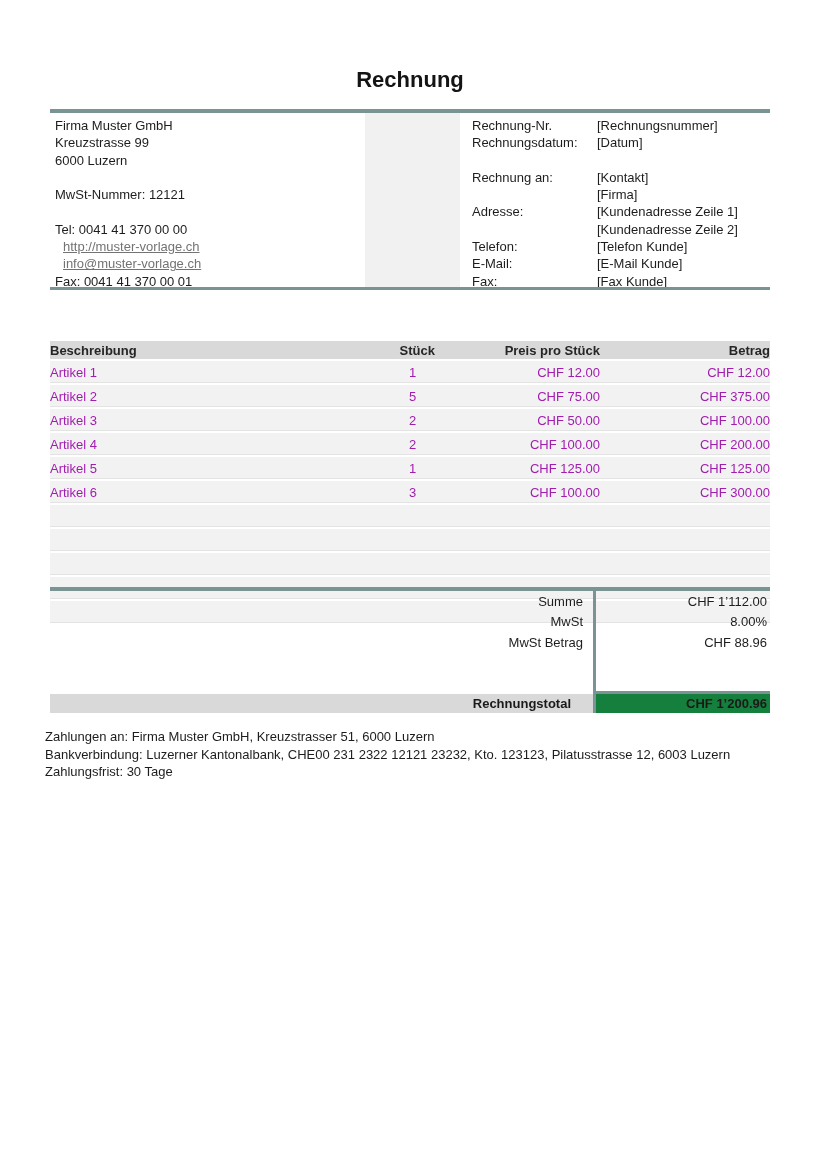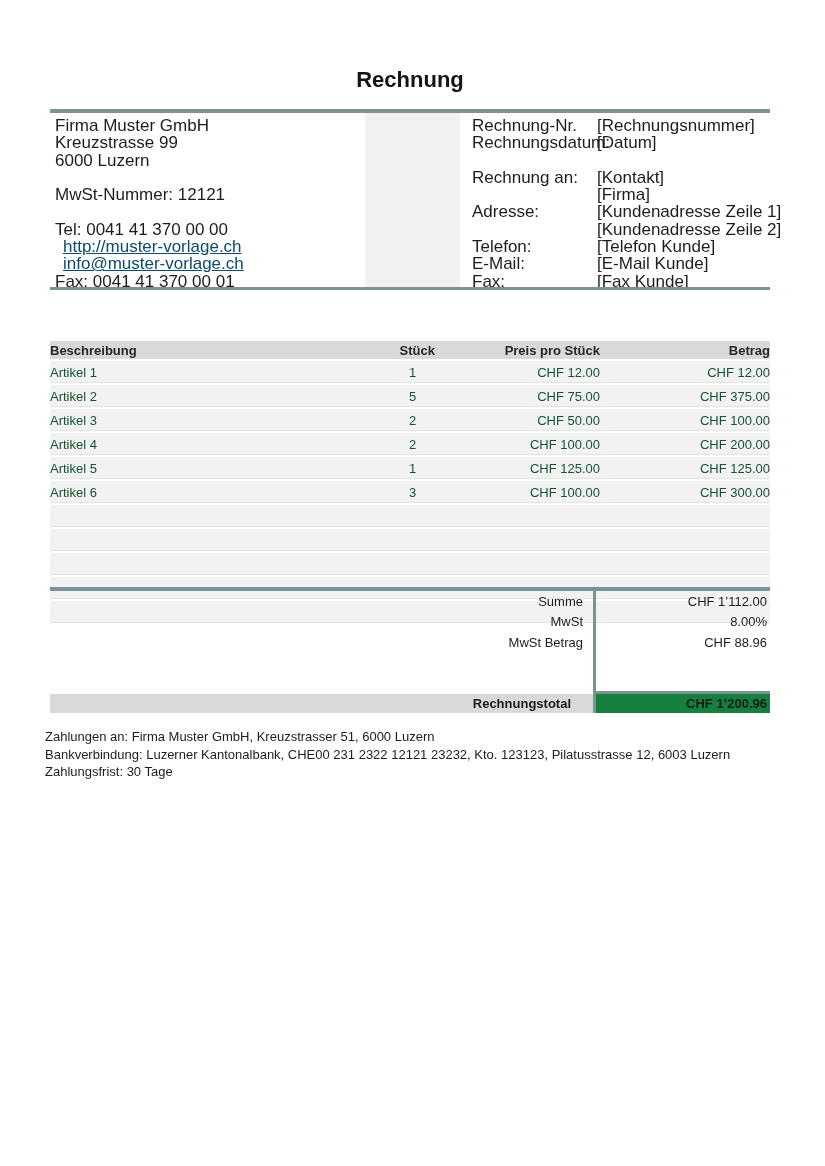--- a/index.html
+++ b/index.html
@@ -10,44 +10,44 @@
   }
   .title {
     position:absolute; top:67px; left:50px; width:720px;
     text-align:center; font-size:22px; font-weight:700; color:#141414;
   }
   .rule { position:absolute; left:50px; width:720px; background:#7a9494; }
   .rule-top { top:109px; height:4px; }
   .rule-mid { top:287px; height:3px; }
   .rule-table-bottom { top:587px; height:4px; }
 
-  .header-block { position:absolute; top:113px; left:50px; width:720px; height:216px; font-size:17px; }
+  .header-block { position:absolute; top:113px; left:50px; width:720px; height:216px; font-size:13px; }
   .gray-band { position:absolute; left:315px; top:0; width:95px; height:174px; background:#f1f1f1; }
   .sender { position:absolute; left:5px; top:4px; }
   .hline { height:17.3px; line-height:17.3px; white-space:nowrap; }
-  a.link { color:#0c4a6e; text-decoration:underline; cursor:pointer;padding-left:8px; }
+  a.link { color:#737373; text-decoration:underline; cursor:pointer;padding-left:8px; }
 
   .meta { position:absolute; left:422px; top:4px; }
   .meta-row { height:17.3px; line-height:17.3px; white-space:nowrap; }
   .meta-label { display:inline-block; width:125px; vertical-align:top; }
   .meta-value { display:inline-block; vertical-align:top; }
 
   table.items {
     position:absolute; top:341px; left:50px; width:720px;
     border-collapse:collapse; table-layout:fixed; font-size:13px;
   }
   table.items th {
     background:#d9d9d9; font-weight:700; height:19px; color:#262626;
     border-bottom:2px solid #ffffff; padding:0;
   }
   th.c-desc { text-align:left; padding-left:6px; }
   th.c-qty, th.c-price, th.c-amount { text-align:right; }
   table.items td {
     background:#f2f2f2; height:24px; border-bottom:2px solid #ffffff;
-    box-shadow: inset 0 -1px 0 rgba(0,0,0,0.06); padding:0; color:#14532d;
+    box-shadow: inset 0 -1px 0 rgba(0,0,0,0.06); padding:0; color:#a21caf;
   }
   td.c-desc { text-align:left; padding-left:6px; }
   td.c-qty { text-align:center; }
   td.c-price { text-align:right; padding-right:12px; }
   td.c-amount { text-align:right; padding-right:4px; }
 
   .summary { position:absolute; top:592px; left:50px; width:720px; font-size:13px; }
   .sum-row { position:relative; height:20.3px; line-height:20.3px; }
   .sum-label { position:absolute; right:187px; white-space:nowrap; }
   .sum-value { position:absolute; right:3px; white-space:nowrap; }

